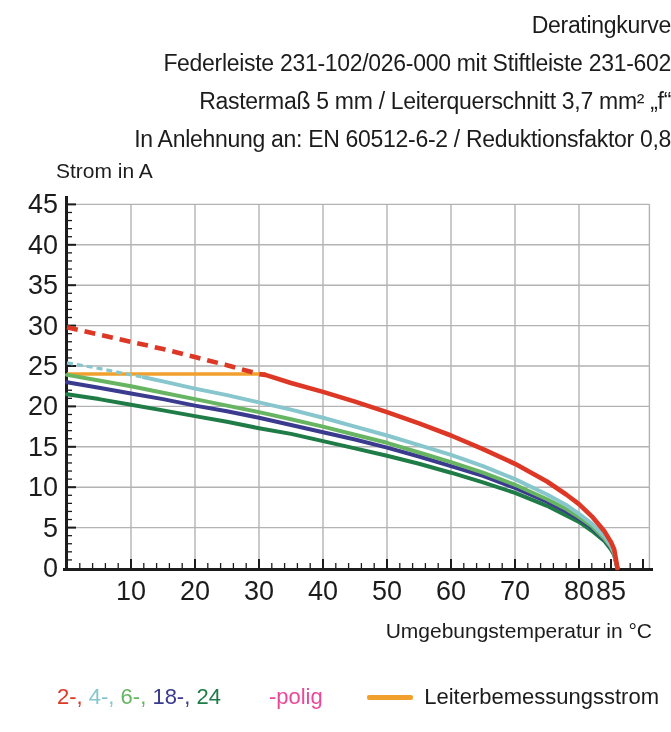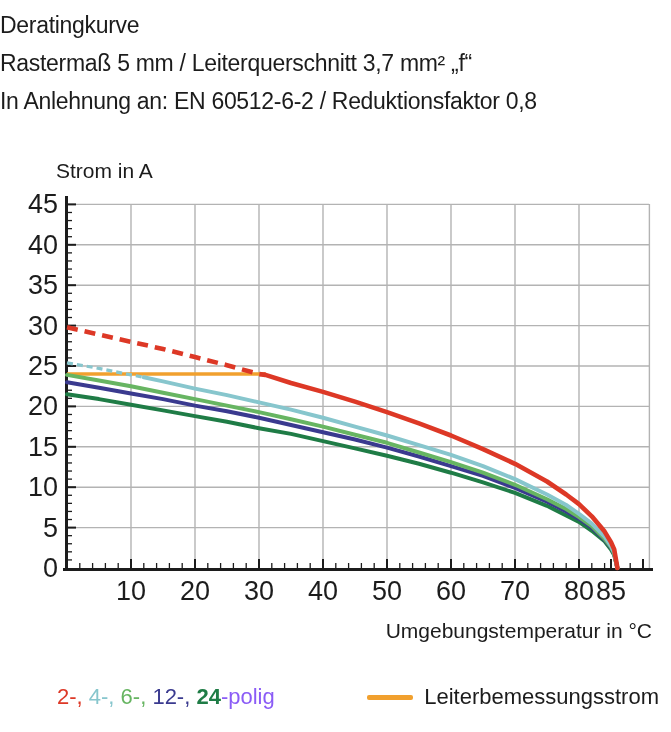--- a/index.html
+++ b/index.html
@@ -1,34 +1,35 @@
 <!DOCTYPE html>
 <html><head>
 <meta charset="utf-8">
 <style>
   html,body{margin:0;padding:0;}
   body{
     width:671px;height:732px;position:relative;overflow:hidden;
     background:#ffffff;color:#1c1c1c;
     font-family:"Liberation Sans", sans-serif;
   }
-  .header{text-align:left;padding-top:6px;font-size:23px;line-height:38px;letter-spacing:-0.3px;}
+  .header{text-align:right;padding-top:6px;font-size:23px;line-height:38px;letter-spacing:-0.3px;}
   .header div{white-space:nowrap;}
   .chart-wrap{position:absolute;top:160px;left:0;width:671px;height:500px;}
   svg text{font-family:"Liberation Sans", sans-serif;fill:#1c1c1c;}
   .legend{position:absolute;top:684px;left:0;width:671px;display:flex;align-items:center;font-size:22px;}
   .legend-left{margin-left:57px;display:flex;align-items:baseline;white-space:pre;}
   .legend-right{margin-left:auto;margin-right:12px;display:flex;align-items:center;gap:11px;}
   .swatch{display:inline-block;width:46px;height:5px;border-radius:2px;}
 </style>
 </head>
 <body>
 
 <div class="header">
   <div>Deratingkurve</div>
+  <div>Federleiste 231-102/026-000 mit Stiftleiste 231-602</div>
   <div>Rastermaß 5 mm / Leiterquerschnitt 3,7 mm² „f“</div>
   <div>In Anlehnung an: EN 60512-6-2 / Reduktionsfaktor 0,8</div>
 </div>
 
 <div class="chart-wrap">
   <svg id="chart-svg" width="671" height="500" viewBox="0 0 671 500">
       <line x1="131" y1="44" x2="131" y2="408" stroke="#b3b3b3" stroke-width="1.4"></line>
       <line x1="195" y1="44" x2="195" y2="408" stroke="#b3b3b3" stroke-width="1.4"></line>
       <line x1="259" y1="44" x2="259" y2="408" stroke="#b3b3b3" stroke-width="1.4"></line>
       <line x1="323" y1="44" x2="323" y2="408" stroke="#b3b3b3" stroke-width="1.4"></line>
@@ -165,18 +166,18 @@
       <polyline fill="none" stroke="#3a3a8f" stroke-width="4" stroke-linecap="round" stroke-linejoin="round" points="67.0,222.2 99.0,227.8 131.0,233.5 163.0,239.1 195.0,245.6 227.0,251.2 259.0,257.7 291.0,265.0 323.0,272.3 355.0,279.5 387.0,287.6 419.0,296.5 451.0,306.2 483.0,315.9 515.0,328.0 547.0,341.7 566.2,351.4 579.0,358.7 591.8,367.6 604.6,379.7 611.0,387.8 614.2,393.5 617.4,408.0"></polyline>
       <polyline fill="none" stroke="#67b562" stroke-width="4" stroke-linecap="round" stroke-linejoin="round" points="67.0,214.9 99.0,220.5 131.0,226.2 163.0,232.7 195.0,239.1 227.0,245.6 259.0,252.1 291.0,259.3 323.0,266.6 355.0,274.7 387.0,282.8 419.0,292.5 451.0,302.2 483.0,312.7 515.0,324.8 547.0,339.3 566.2,349.0 579.0,357.1 591.8,366.0 604.6,378.9 611.0,387.0 614.2,393.5 617.4,408.0"></polyline>
       <polyline fill="none" stroke="#87c6cd" stroke-width="3.2" stroke-linecap="butt" stroke-linejoin="round" points="67.0,202.8 99.0,208.4 131.0,214.9 143.8,217.3" stroke-dasharray="6,4"></polyline>
       <polyline fill="none" stroke="#87c6cd" stroke-width="4" stroke-linecap="round" stroke-linejoin="round" points="143.8,217.3 163.0,221.4 195.0,228.6 227.0,235.1 259.0,242.4 291.0,249.6 323.0,257.7 355.0,266.6 387.0,275.5 419.0,285.2 451.0,294.9 483.0,306.2 515.0,319.1 547.0,334.5 566.2,345.0 579.0,353.9 591.8,363.6 604.6,376.5 611.0,386.2 614.2,392.6 617.4,408.0"></polyline>
       <polyline fill="none" stroke="#dd3826" stroke-width="4.6" stroke-linecap="butt" stroke-linejoin="round" points="67.0,167.2 99.0,174.5 131.0,181.8 163.0,189.0 195.0,197.1 227.0,205.2 259.0,214.1 265.4,214.9" stroke-dasharray="11,7"></polyline>
       <polyline fill="none" stroke="#dd3826" stroke-width="4.6" stroke-linecap="round" stroke-linejoin="round" points="265.4,214.9 291.0,223.0 323.0,231.9 355.0,241.6 387.0,252.1 419.0,263.4 451.0,275.5 483.0,289.2 515.0,303.8 547.0,321.5 566.2,334.5 579.0,344.2 591.8,356.3 604.6,371.6 611.0,382.1 614.2,389.4 617.4,408.0"></polyline>
     </svg>
 </div>
 
 <div class="legend">
-  <div class="legend-left" id="legend-poles"><span style="color: rgb(221, 56, 38);">2-, </span><span style="color: rgb(135, 198, 205);">4-, </span><span style="color: rgb(103, 181, 98);">6-, </span><span style="color: rgb(58, 58, 143);">12-, </span><span style="color: rgb(31, 124, 70); font-weight: bold;">24</span><span style="color: #8b5cf6;">-polig</span></div>
+  <div class="legend-left" id="legend-poles"><span style="color: rgb(221, 56, 38);">2-, </span><span style="color: rgb(135, 198, 205);">4-, </span><span style="color: rgb(103, 181, 98);">6-, </span><span style="color: rgb(58, 58, 143);">18-, </span><span style="color: rgb(31, 124, 70);">24</span><span style="color: #ec4899; margin-left: 48px;">-polig</span></div>
   <div class="legend-right">
     <span class="swatch" id="rated-swatch" style="background: rgb(241, 160, 46);"></span>
     <span>Leiterbemessungsstrom</span>
   </div>
 </div>
 
 </body></html>

